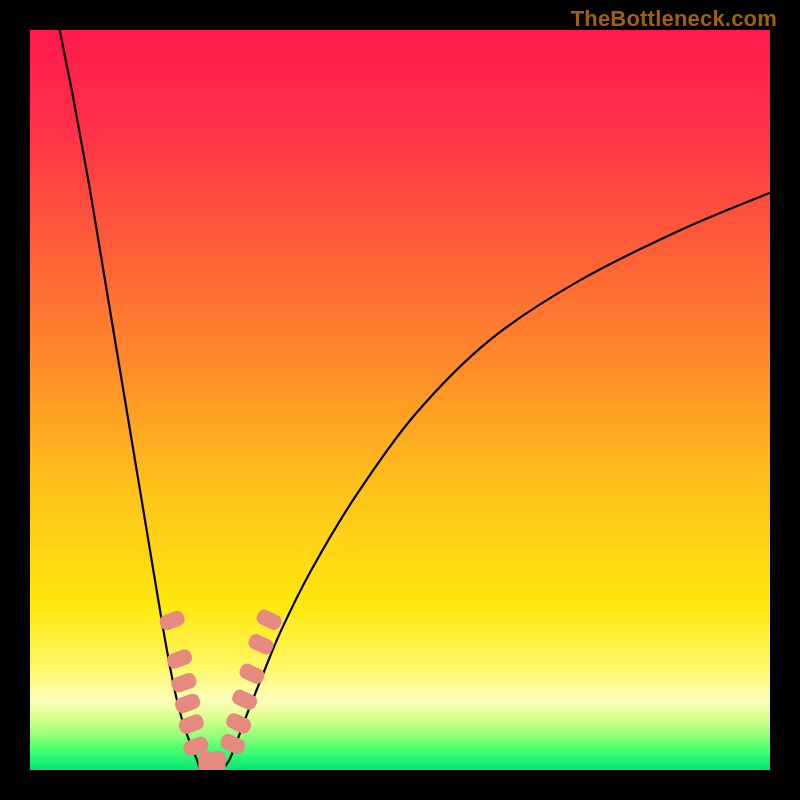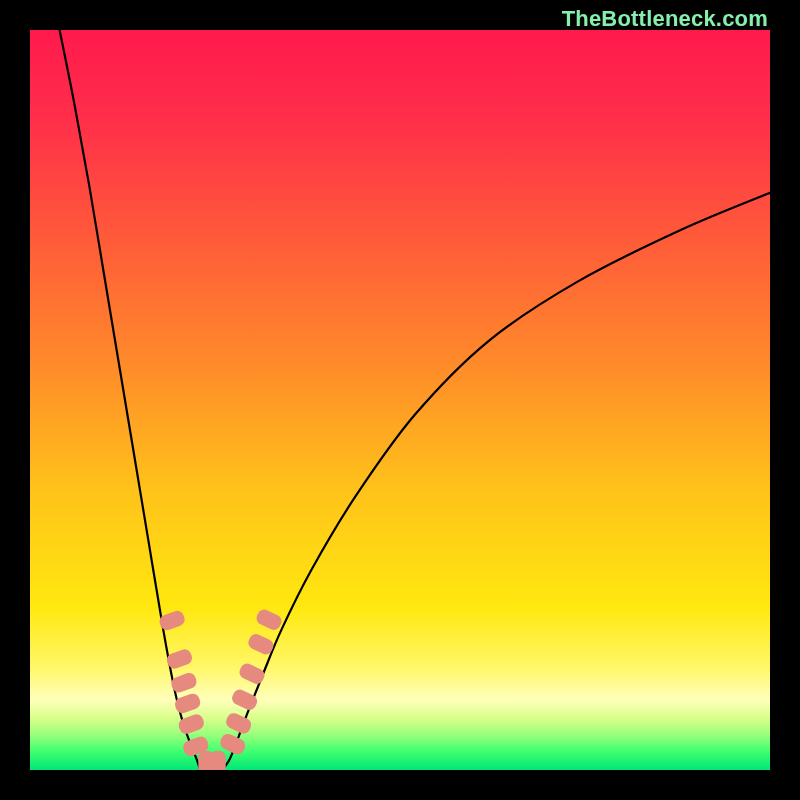--- a/index.html
+++ b/index.html
@@ -37,22 +37,22 @@
   svg.curves {
     position: absolute;
     left: 0;
     top: 0;
     width: 740px;
     height: 740px;
   }
   .watermark {
     position: absolute;
     top: 6px;
-    right: 32px;
-    color: #86efac;
+    right: 23px;
+    color: #a16207;
     font-size: 22px;
     font-weight: 600;
     letter-spacing: 0.2px;
     user-select: none;
   }
 </style>
 </head>
 <body>
 
 <div class="frame">

